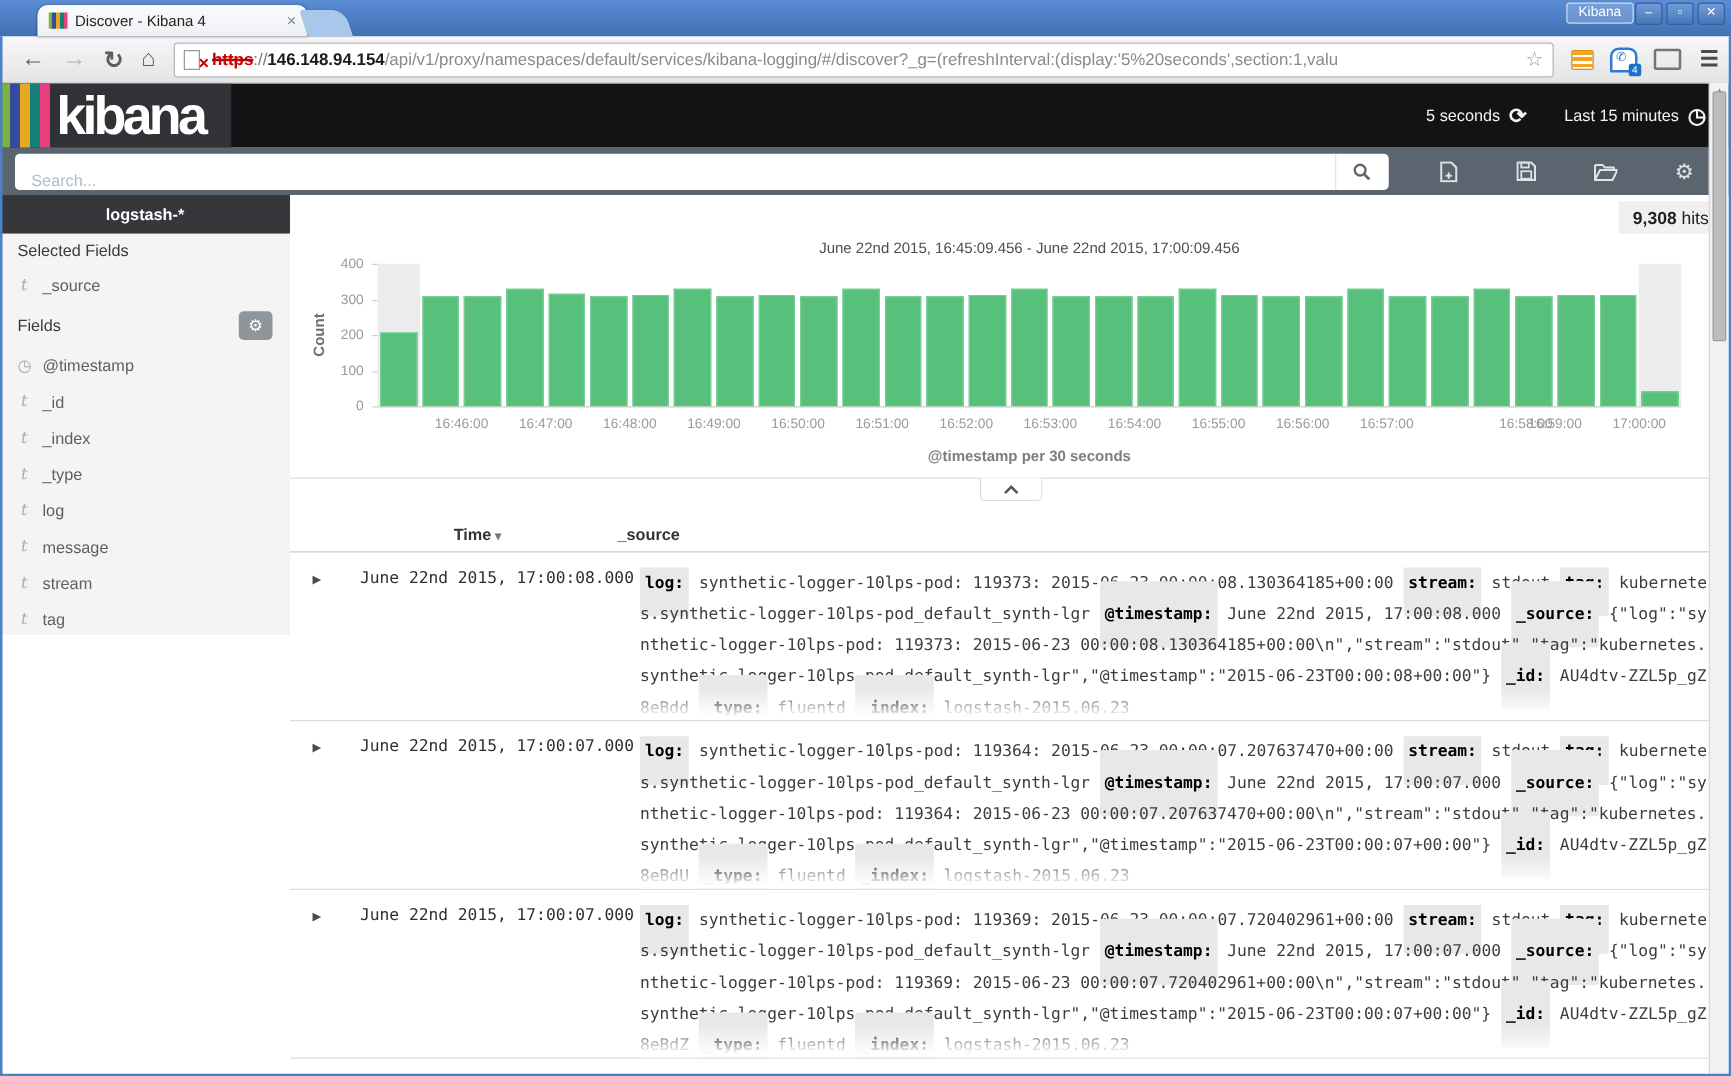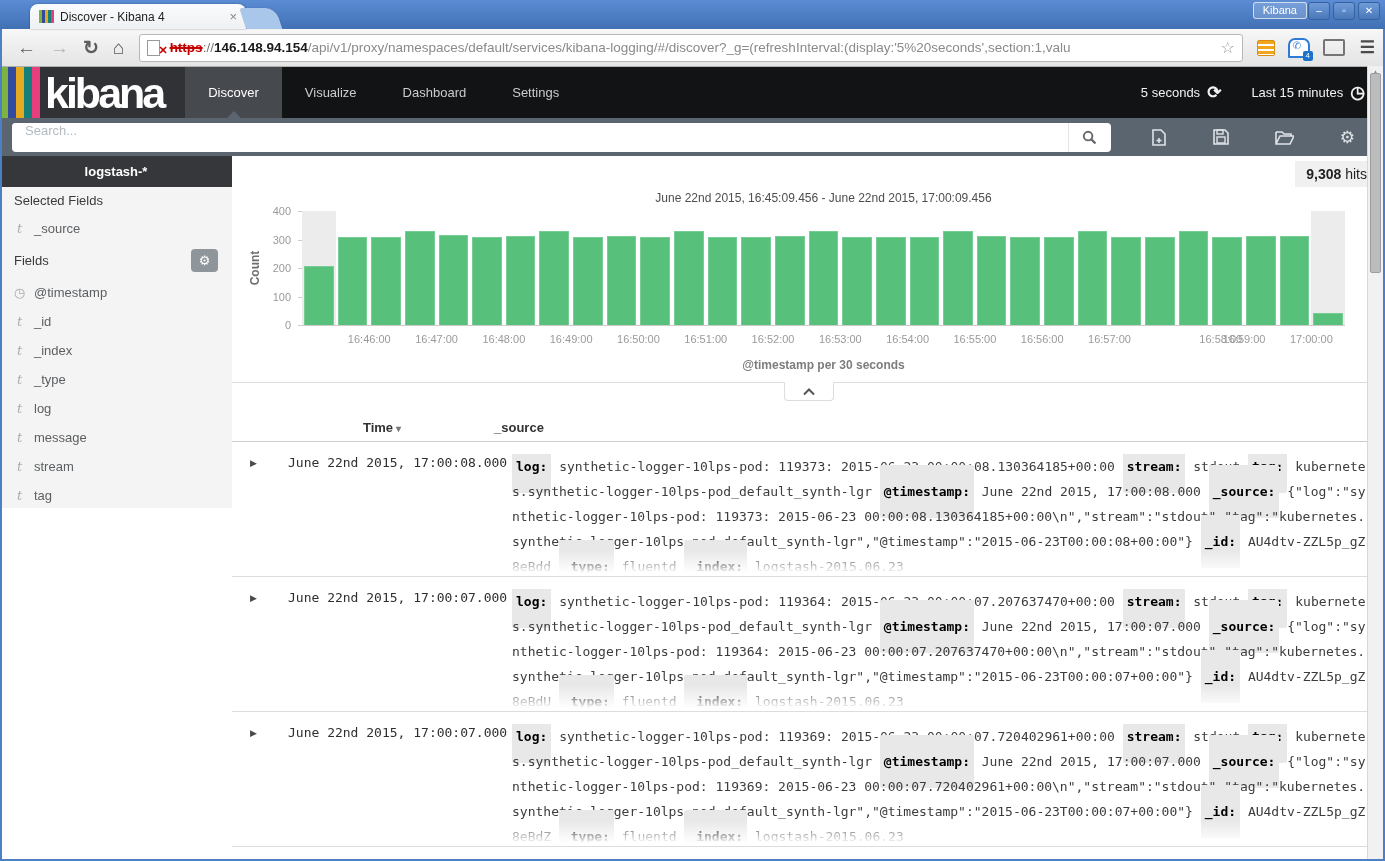--- a/index.html
+++ b/index.html
@@ -56,21 +56,21 @@
   .nav-tabs{display:flex;align-items:stretch;}
   .nav-item{display:flex;align-items:center;padding:0 23px;font-size:13px;color:#c9cbcd;position:relative;}
   .nav-item.active{background:#46494e;color:#fff;}
   .nav-item.active::after{content:"";position:absolute;bottom:0;left:50%;margin-left:-7px;
        border-left:7px solid transparent;border-right:7px solid transparent;border-bottom:7px solid #5a6570;}
   .knav-right{margin-left:auto;display:flex;align-items:center;gap:30px;padding-right:20px;color:#f2f2f2;font-size:13px;}
   .knav-right .grp{display:flex;align-items:center;gap:7px;}
   .k-ic{font-size:17px;font-weight:bold;}
   
   .searchrow{height:38px;background:#5a6570;display:flex;align-items:center;padding:0 16px 0 12px;}
-  .search-box{flex:1;max-width:1150px;height:29px;background:#fff;border-radius:4px;display:flex;align-items:flex-start;overflow:hidden;}
+  .search-box{flex:1;max-width:1150px;height:29px;background:#fff;border-radius:4px;display:flex;align-items:flex-end;overflow:hidden;}
   .search-box input{flex:1;border:none;outline:none;font-size:13px;padding:0 13px;color:#333;font-family:"Liberation Sans",sans-serif;}
   .search-box input::placeholder{color:#b3bac1;}
   .search-btn{width:42px;align-self:stretch;border-left:1px solid #e4e4e4;display:flex;align-items:center;justify-content:center;}
   .sicons{display:flex;align-items:center;gap:46px;margin-left:40px;margin-right:14px;}
   .sicon{color:#dfe3e6;display:flex;}
   
   .content{display:flex;height:706px;position:relative;}
   .sidebar{width:232px;flex:none;}
   .sb-header{height:31px;background:#35373b;color:#fff;font-size:13px;font-weight:bold;display:flex;align-items:center;justify-content:center;}
   .sb-body{background:#f4f4f4;height:321px;}
@@ -164,26 +164,20 @@
     <span class="ext-cast"></span>
     <span class="menu-ic">☰</span>
   </div>
 </div>
 
 <div class="knav">
   <div class="brand-wrap">
     <div class="stripes"></div>
     <div class="brand">kibana</div>
   </div>
-  <div class="nav-tabs">
-      <div class="nav-item active">Discover</div>
-      <div class="nav-item">Visualize</div>
-      <div class="nav-item">Dashboard</div>
-      <div class="nav-item">Settings</div>
-    </div>
   <div class="knav-right">
     <div class="grp">
       <span>5 seconds</span>
       <span class="k-ic">⟳</span>
     </div>
     <div class="grp">
       <span>Last 15 minutes</span>
       <span class="k-ic">◷</span>
     </div>
   </div>

